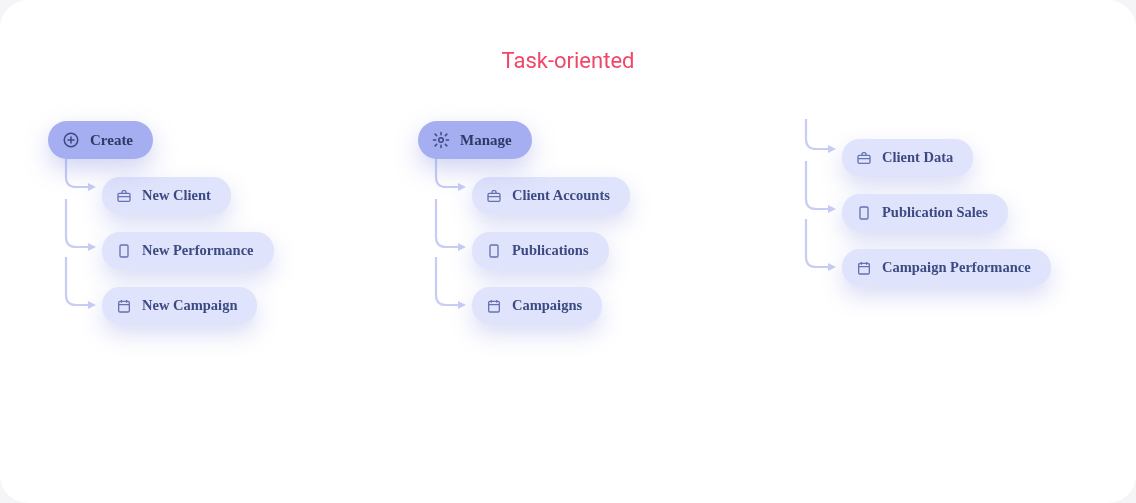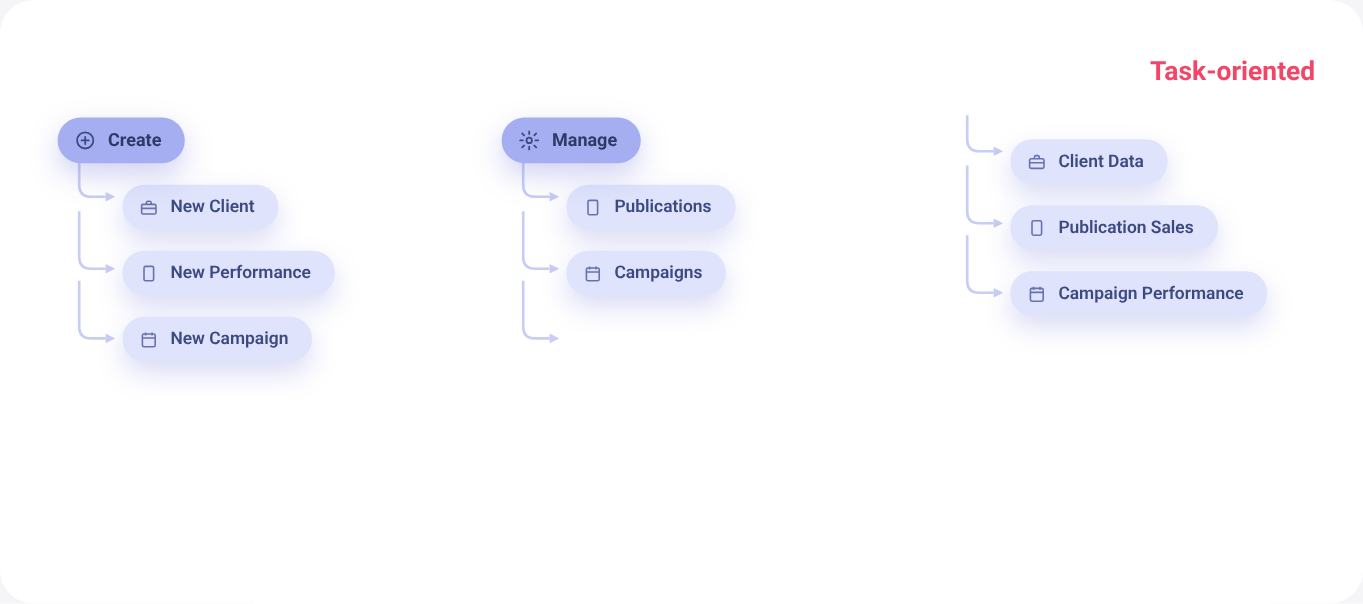--- a/index.html
+++ b/index.html
@@ -13,34 +13,35 @@
   }
   .canvas {
     width: 1136px;
     height: 503px;
     background: #ffffff;
     border-radius: 28px;
     padding: 48px 40px 60px;
     position: relative;
   }
   .title {
-    text-align: right;
+    text-align: center;
     color: #f14668;
     font-size: 22px;
-    font-weight: 700;
-    margin-bottom: 25px;
+    font-weight: 400;
+    margin-bottom: 48px;
   }
   .columns {
     display: flex;
     justify-content: center;
     gap: 70px;
   }
   .col {
     position: relative;
     width: 300px;
+    font-family: Liberation Serif, serif;
   }
   .head-pill {
     display: inline-flex;
     align-items: center;
     gap: 10px;
     background: #a4aef0;
     color: #2e3a66;
     font-weight: 700;
     font-size: 15px;
     padding: 10px 20px 10px 14px;
@@ -176,20 +177,31 @@
         </span>
         <span>Manage</span>
       </div>
       <div class="children">
         <div class="connector" style="top:-20px;height:40px">
           <svg width="34" height="40">
               <path d="M4 0 V20 Q4 30 14 30 H26"></path>
               <polygon class="arrowhead" points="26,26 34,30 26,34"></polygon>
             </svg>
         </div>
+        <div class="child-row">
+          <div class="child-pill">
+            <span class="icon">
+              <svg width="16" height="16" viewBox="0 0 24 24">
+                  <rect x="3" y="8" width="18" height="12" rx="2" fill="none" stroke="currentColor" stroke-width="2"></rect>
+                  <path d="M9 8V6a2 2 0 012-2h2a2 2 0 012 2v2M3 13h18" fill="none" stroke="currentColor" stroke-width="2"></path>
+                </svg>
+            </span>
+            <span>Client Accounts</span>
+          </div>
+        </div>
         <div class="connector" style="top:22px;height:58px">
           <svg width="34" height="58">
               <path d="M4 0 V38 Q4 48 14 48 H26"></path>
               <polygon class="arrowhead" points="26,44 34,48 26,52"></polygon>
             </svg>
         </div>
         <div class="child-row">
           <div class="child-pill">
             <span class="icon">
               <svg width="16" height="16" viewBox="0 0 24 24">

